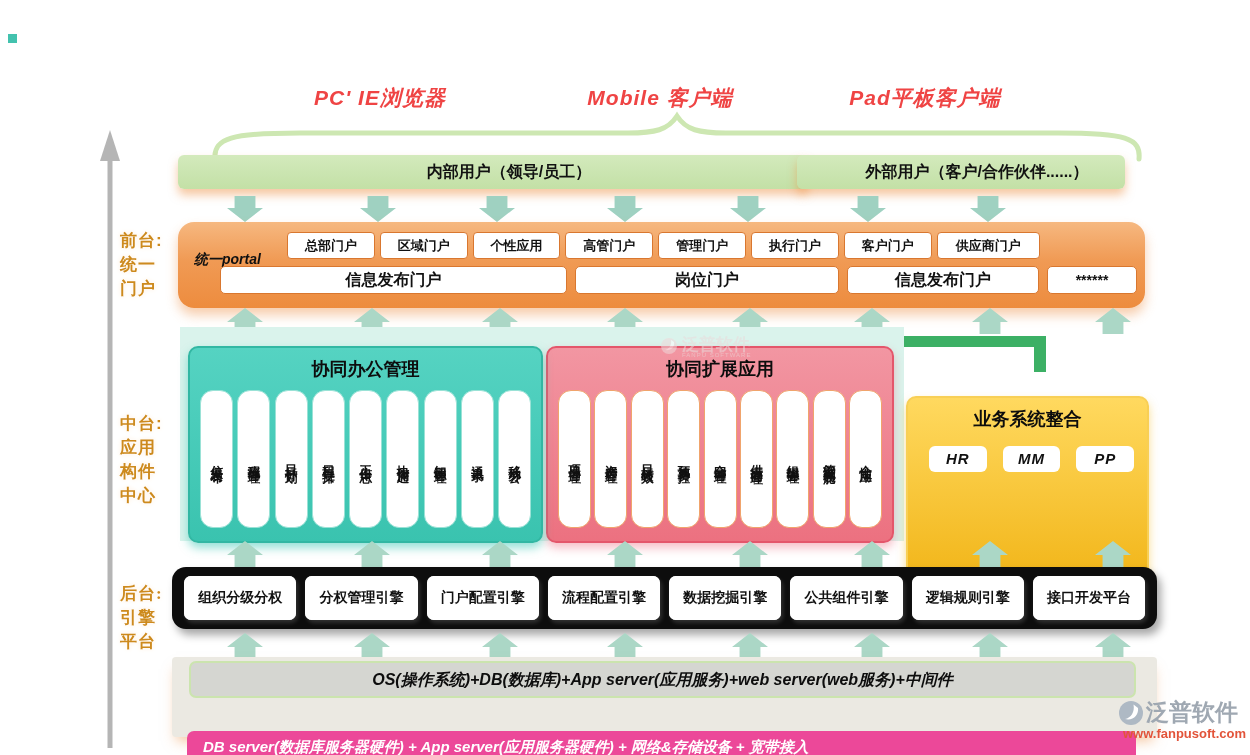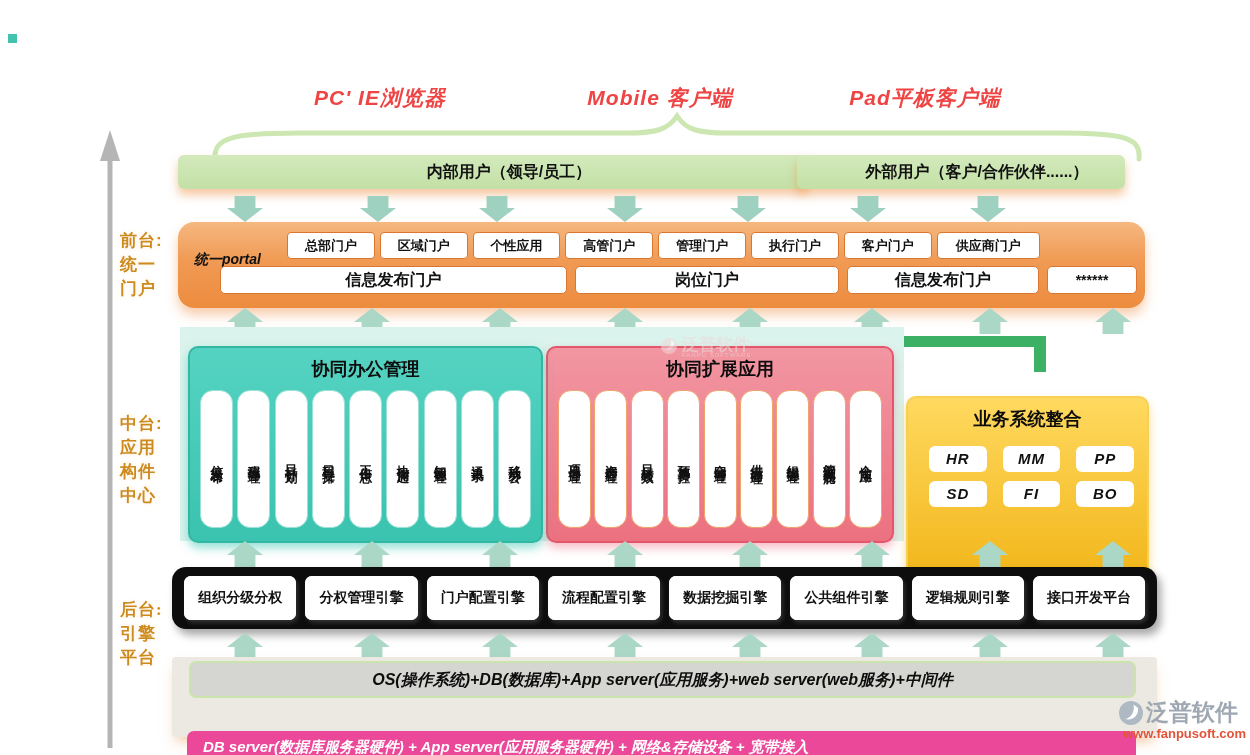--- a/index.html
+++ b/index.html
@@ -148,21 +148,21 @@
     <div>前台:</div>
     <div>统一</div>
     <div>门户</div>
   </div>
   <div class="side-label" style="top:412px;">
     <div>中台:</div>
     <div>应用</div>
     <div>构件</div>
     <div>中心</div>
   </div>
-  <div class="side-label" style="top:598px;font-family:Liberation Serif, serif;">
+  <div class="side-label" style="top:582px;font-family:Liberation Serif, serif;">
     <div>后台:</div>
     <div>引擎</div>
     <div>平台</div>
   </div>
 
   <div class="arr up" style="left:227px;top:308px;"></div>
   <div class="arr up" style="left:354px;top:308px;"></div>
   <div class="arr up" style="left:482px;top:308px;"></div>
   <div class="arr up" style="left:607px;top:308px;"></div>
   <div class="arr up" style="left:732px;top:308px;"></div>
@@ -214,25 +214,20 @@
   </div>
 
   <div class="mbox yellow-box">
     <div class="mtitle">业务系统整合</div>
     <div class="ygrid">
       <div class="yrow">
         <div class="ypill">HR</div>
         <div class="ypill">MM</div>
         <div class="ypill">PP</div>
       </div>
-      <div class="yrow">
-        <div class="ypill">SD</div>
-        <div class="ypill">FI</div>
-        <div class="ypill">BO</div>
-      </div>
     </div>
   </div>
 
   <div class="arr up" style="left:227px;top:541px;"></div>
   <div class="arr up" style="left:354px;top:541px;"></div>
   <div class="arr up" style="left:482px;top:541px;"></div>
   <div class="arr up" style="left:607px;top:541px;"></div>
   <div class="arr up" style="left:732px;top:541px;"></div>
   <div class="arr up" style="left:854px;top:541px;"></div>
   <div class="arr up" style="left:972px;top:541px;"></div>

